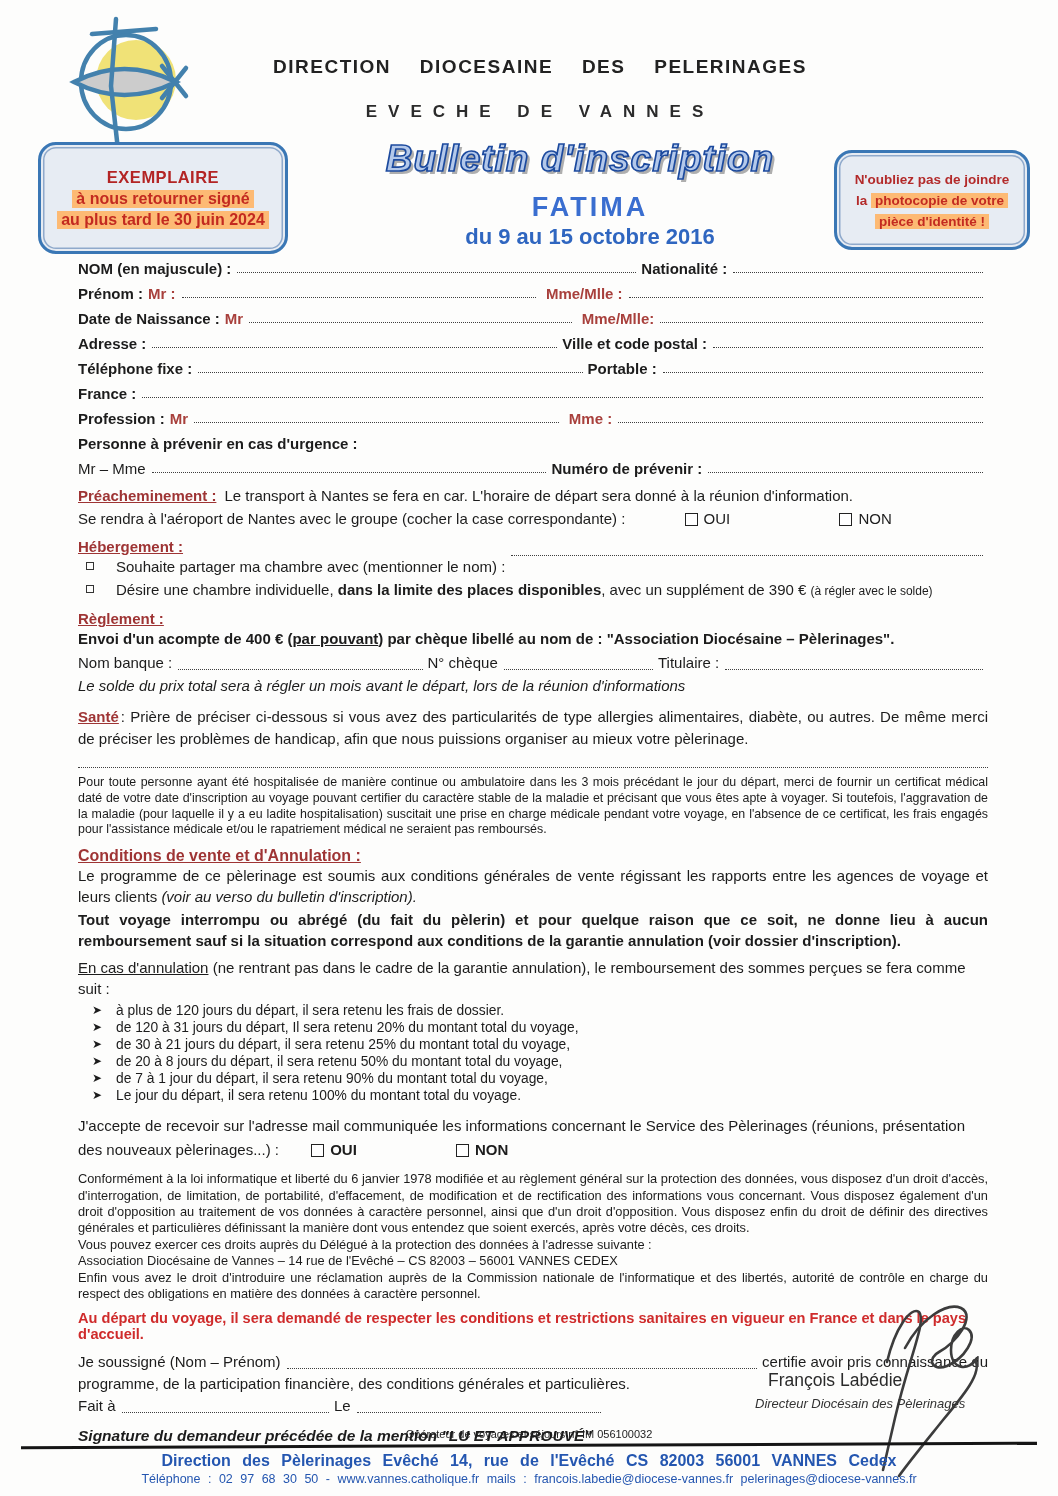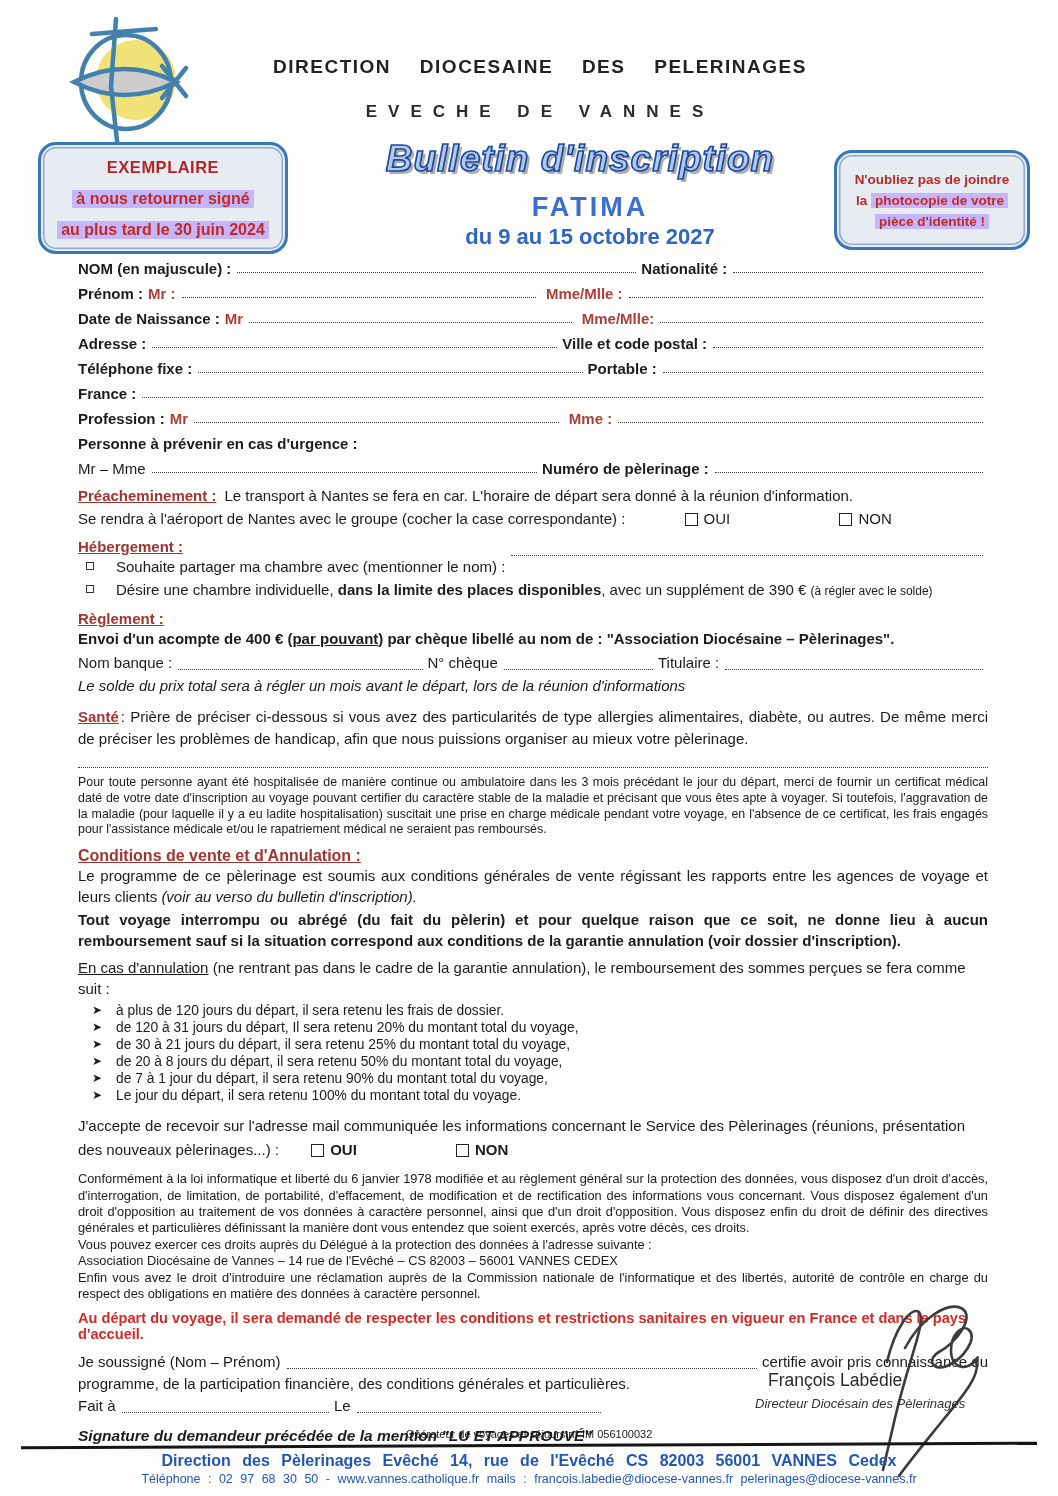--- a/index.html
+++ b/index.html
@@ -21,24 +21,24 @@
           color:#b3c8ea; -webkit-text-stroke:1.7px #1c4a9e;
           text-shadow:3px 3px 0 rgba(110,110,110,.55); }
   .fatima { position:absolute; top:192px; left:300px; width:580px; text-align:center;
           font-size:27px; font-weight:bold; letter-spacing:3px; color:#3a6ed0; }
   .dates  { position:absolute; top:224px; left:300px; width:580px; text-align:center;
           font-size:22px; font-weight:bold; color:#2f66c0; }
   .note { position:absolute; border:3.5px solid #3a77b5; border-radius:18px;
           background:#e7ecf3; box-shadow:inset 0 0 0 2px #e7ecf3, inset 0 0 0 3.5px #8fa9cb;
           display:flex; flex-direction:column; align-items:center; justify-content:center;
           text-align:center; }
-  .note-left  { top:142px; left:38px;  width:250px; height:112px; gap:13px; }
+  .note-left  { top:142px; left:38px;  width:250px; height:112px; gap:3px; }
   .note-right { top:150px; right:28px; width:196px; height:100px; gap:2px; }
   .note-left .t1 { color:#b32424; font-weight:bold; font-size:16.5px; letter-spacing:.5px; }
-  .note-left .hl, .note-right .hl { background:#c4b5fd; color:#c32a20; font-weight:bold; padding:0 4px; }
+  .note-left .hl, .note-right .hl { background:#fdba74; color:#c32a20; font-weight:bold; padding:0 4px; }
   .note-left .hl { font-size:16px; }
   .note-right .t  { color:#b32a2a; font-weight:bold; font-size:13.5px; line-height:19px; }
   .note-right .hl { font-size:13.5px; }
   
   .content { position:absolute; top:252px; left:78px; right:70px; }
   .frow { display:flex; align-items:flex-end; height:25px; font-size:15px; font-weight:bold; }
   .dots { flex:1; border-bottom:1.8px dotted #3f3f3f; margin:0 5px 4px 6px; min-width:30px; }
   .red  { color:#a8403c; margin-left:5px; }
   .norm { font-weight:normal; }
   .h { color:#9e3434; font-weight:bold; text-decoration:underline; margin-right:8px; }
@@ -83,21 +83,21 @@
       <ellipse cx="66" cy="66" rx="45" ry="47" fill="none" stroke="#4381ad" stroke-width="4.5"></ellipse>
       <path d="M 14,66 Q 64,40 116,66 Q 64,92 14,66 Z" fill="#cccccc" stroke="#4381ad" stroke-width="4.5"></path>
       <path d="M 102,50 L 126,80 M 102,82 L 126,52" fill="none" stroke="#4381ad" stroke-width="4.5" stroke-linecap="round"></path>
       <path d="M 56,3 L 51,70 L 58,134" fill="none" stroke="#4381ad" stroke-width="4.5" stroke-linecap="round"></path>
       <path d="M 32,18 L 96,13" fill="none" stroke="#4381ad" stroke-width="4.5" stroke-linecap="round"></path>
     </svg>
     <div class="org1">DIRECTION DIOCESAINE DES PELERINAGES</div>
     <div class="org2">EVECHE DE VANNES</div>
     <div class="wordart">Bulletin d'inscription</div>
     <div class="fatima">FATIMA</div>
-    <div class="dates">du 9 au 15 octobre 2027</div>
+    <div class="dates">du 9 au 15 octobre 2016</div>
 
     <div class="note note-left">
       <div class="t1">EXEMPLAIRE</div>
       <div class="hl">à nous retourner signé</div>
       <div class="hl">au plus tard le 30 juin 2024</div>
     </div>
 
     <div class="note note-right">
       <div class="t">N'oubliez pas de joindre</div>
       <div class="t"><span>la </span><span class="hl">photocopie de votre</span></div>
@@ -149,21 +149,21 @@
       <span class="dots"></span>
       <span class="red">Mme :</span>
       <span class="dots"></span>
     </div>
     <div class="frow">
       <span>Personne à prévenir en cas d'urgence :</span>
     </div>
     <div class="frow">
       <span class="norm">Mr – Mme</span>
       <span class="dots" style="flex:1.15"></span>
-      <span>Numéro de pèlerinage :</span>
+      <span>Numéro de prévenir :</span>
       <span class="dots" style="flex:.8"></span>
     </div>
 
     <div class="sec">
       <div style="line-height:23px">
         <span class="h">Préacheminement :</span><span>Le transport à Nantes se fera en car. L'horaire de départ sera donné à la réunion d'information.</span>
       </div>
       <div style="line-height:24px">
         <span>Se rendra à l'aéroport de Nantes avec le groupe (cocher la case correspondante) :</span>
         <span style="margin-left:55px"><span class="cb"></span><span>OUI</span></span>

